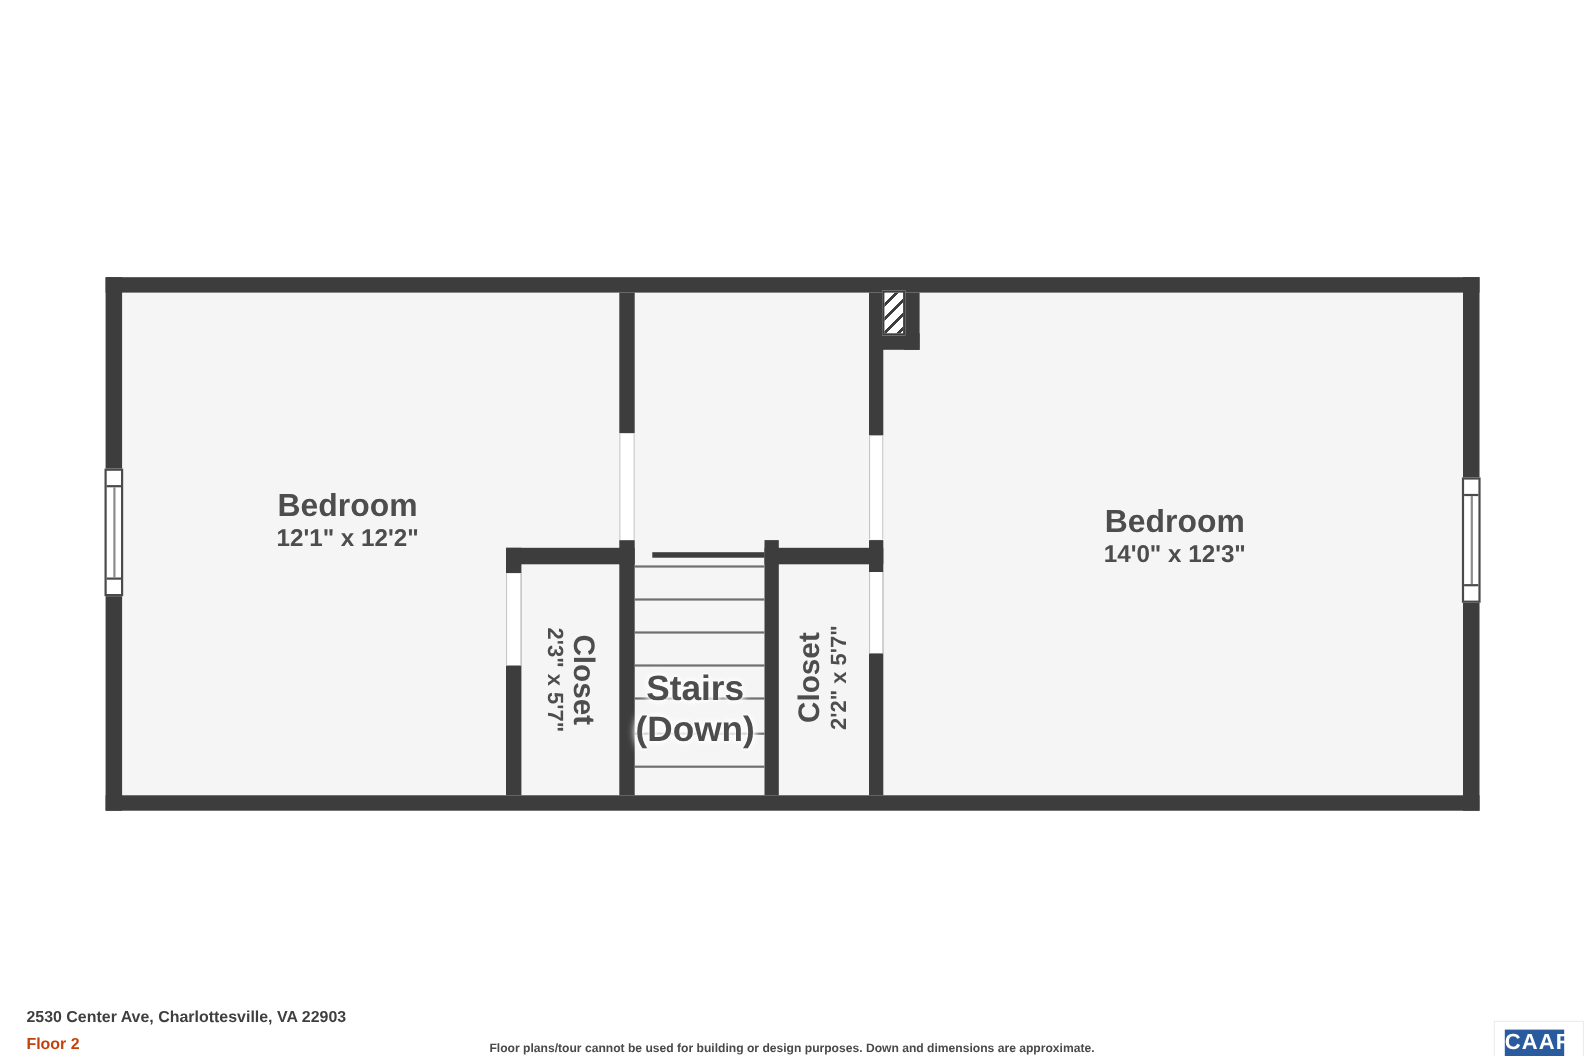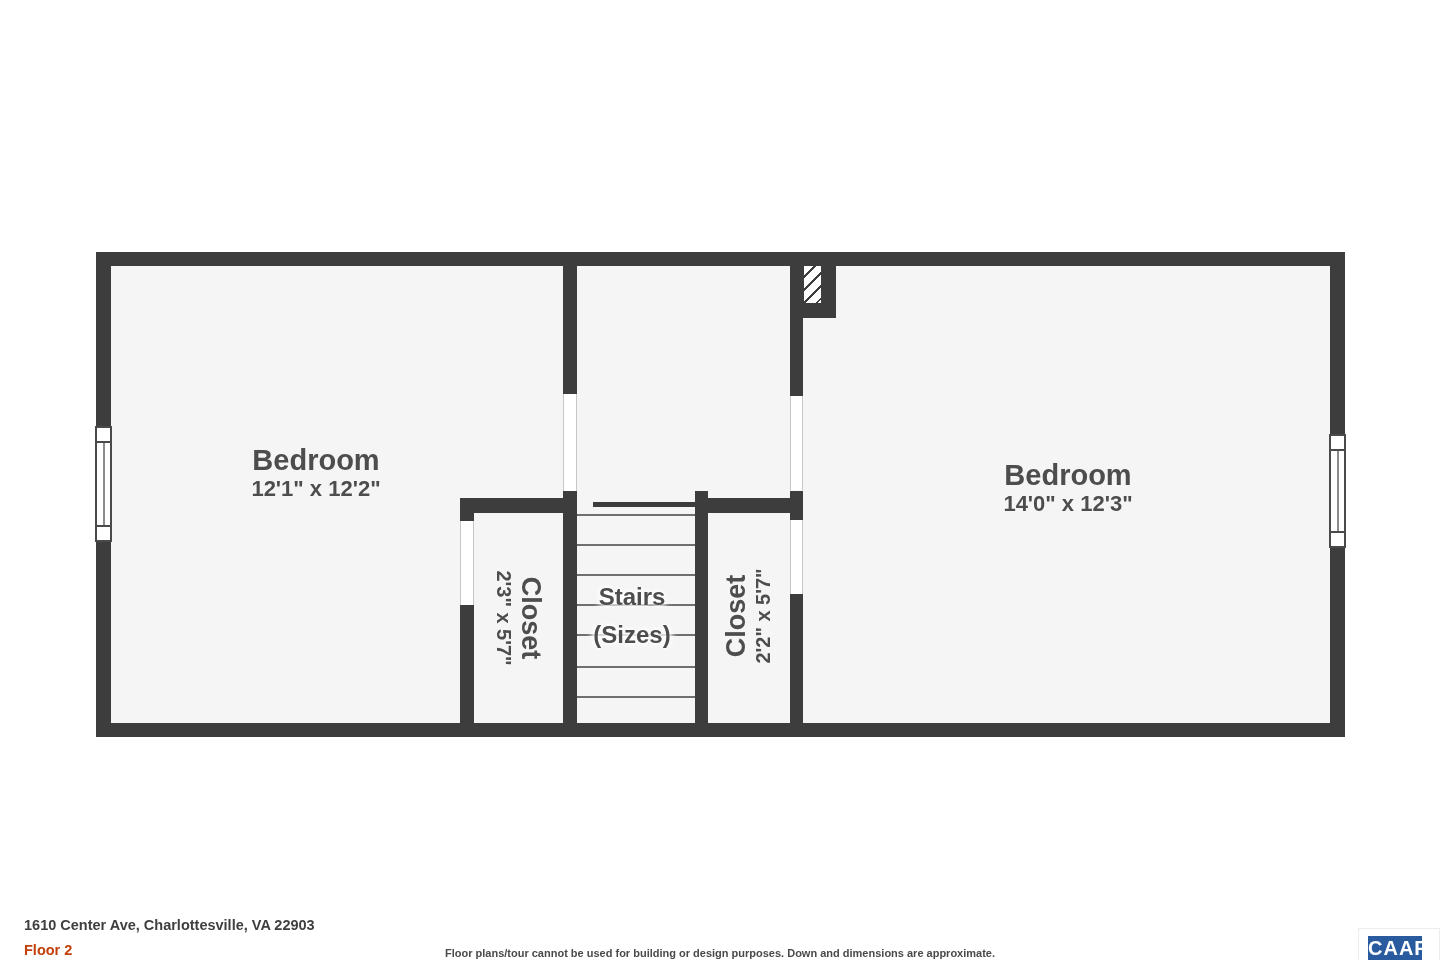--- a/index.html
+++ b/index.html
@@ -30,22 +30,22 @@
     position:absolute; background-color:#ffffff;
     background-image:repeating-linear-gradient(135deg, transparent 0 7px, #3d3d3d 7px 9px);
     border:2px solid var(--wall); box-sizing:border-box;
   }
   .tread { position:absolute; height:2px; background:#6f6f6f; }
   .stair-topline { position:absolute; background:var(--wall); }
   .room-label { position:absolute; text-align:center; color:var(--text); font-weight:bold; }
   .room-name { font-size:29px; line-height:32px; }
   .room-dim  { font-size:22px; line-height:26px; }
   .stairs-label {
-    position:absolute; left:562px; top:564px; width:140px; text-align:center;
-    color:var(--text); font-weight:bold; font-size:24px; line-height:38px;
+    position:absolute; left:562px; top:592px; width:140px; text-align:center;
+    color:var(--text); font-weight:bold; font-size:32px; line-height:38px;
     text-shadow:0 0 4px #fff, 0 0 6px #fff, 0 0 8px #fff, 0 0 10px #fff;
   }
   .closet-label {
     position:absolute; text-align:center; color:var(--text); font-weight:bold; white-space:nowrap;
   }
   .closet-label.left  { left:519px; top:604px; transform:translate(-50%,-50%) rotate(90deg); }
   .closet-label.right { left:748px; top:602px; transform:translate(-50%,-50%) rotate(-90deg); }
   .closet-name { font-size:27px; line-height:30px; }
   .closet-dim  { font-size:20px; line-height:24px; }
   .address  { position:absolute; left:24px; top:903px; font-size:14.5px; font-weight:bold; color:#3f3f3f; }
@@ -120,34 +120,34 @@
       <div class="room-name">Bedroom</div>
       <div class="room-dim">12'1" x 12'2"</div>
     </div>
     <div class="room-label" style="left:918px;top:445px;width:300px;">
       <div class="room-name">Bedroom</div>
       <div class="room-dim">14'0" x 12'3"</div>
     </div>
 
     <div class="stairs-label">
       <div>Stairs</div>
-      <div>(Sizes)</div>
+      <div>(Down)</div>
     </div>
 
     <div class="closet-label left">
       <div class="closet-name">Closet</div>
       <div class="closet-dim">2'3" x 5'7"</div>
     </div>
     <div class="closet-label right">
       <div class="closet-name">Closet</div>
       <div class="closet-dim">2'2" x 5'7"</div>
     </div>
   </div>
 
-  <div class="address">1610 Center Ave, Charlottesville, VA 22903</div>
+  <div class="address">2530 Center Ave, Charlottesville, VA 22903</div>
   <div class="floor-no">Floor 2</div>
   <div class="disclaimer">Floor plans/tour cannot be used for building or design purposes. Down and dimensions are approximate.</div>
 
   <div class="logo-card">
     <div class="logo-blue">CAAR</div>
     <div class="logo-orange">CHARLOTTESVILLE AREA ASSOCIATION of REALTORS</div>
   </div>
 
 </div>
 

